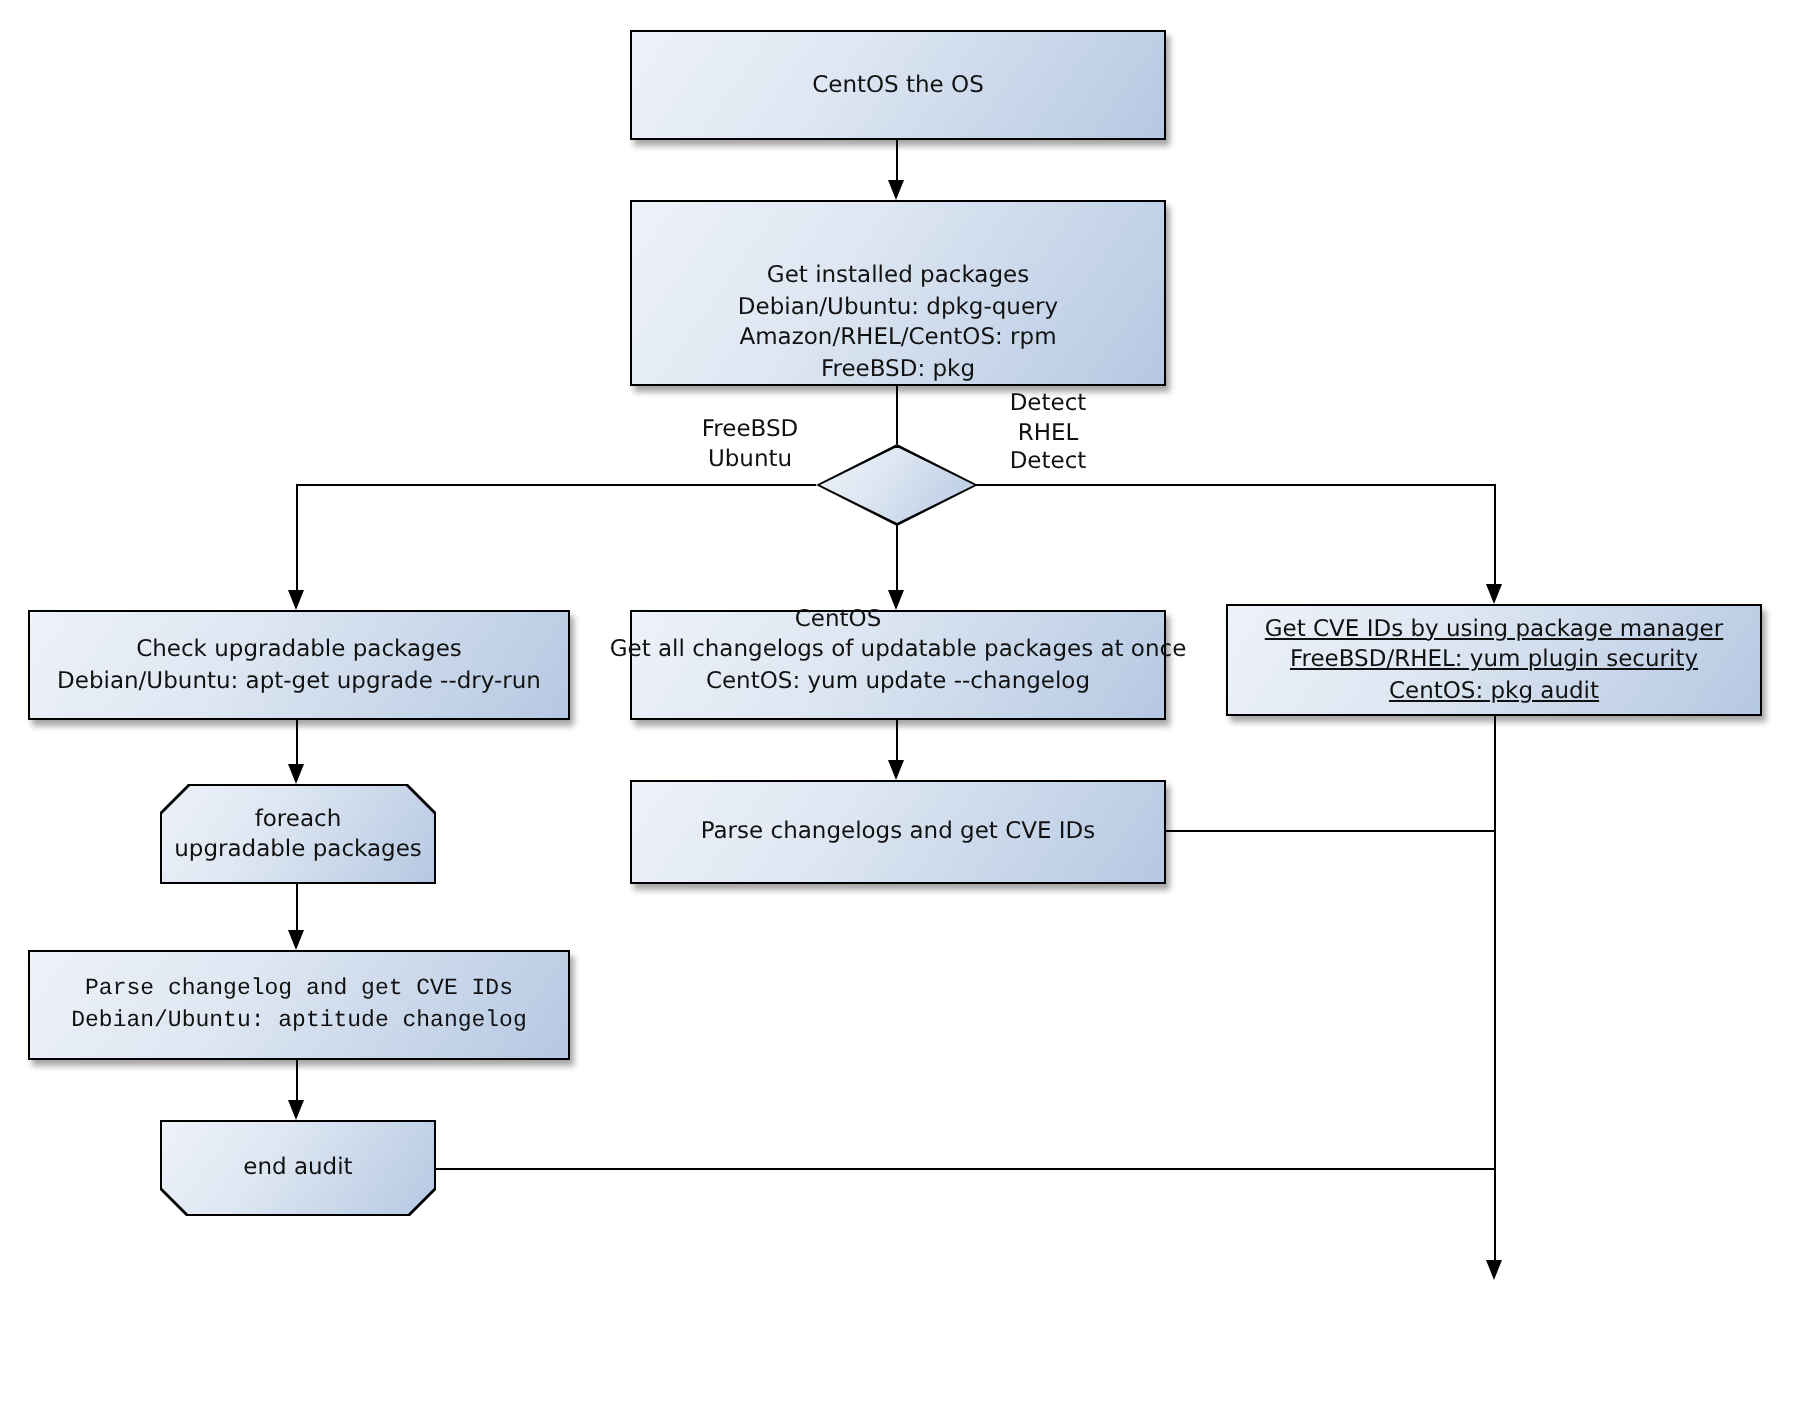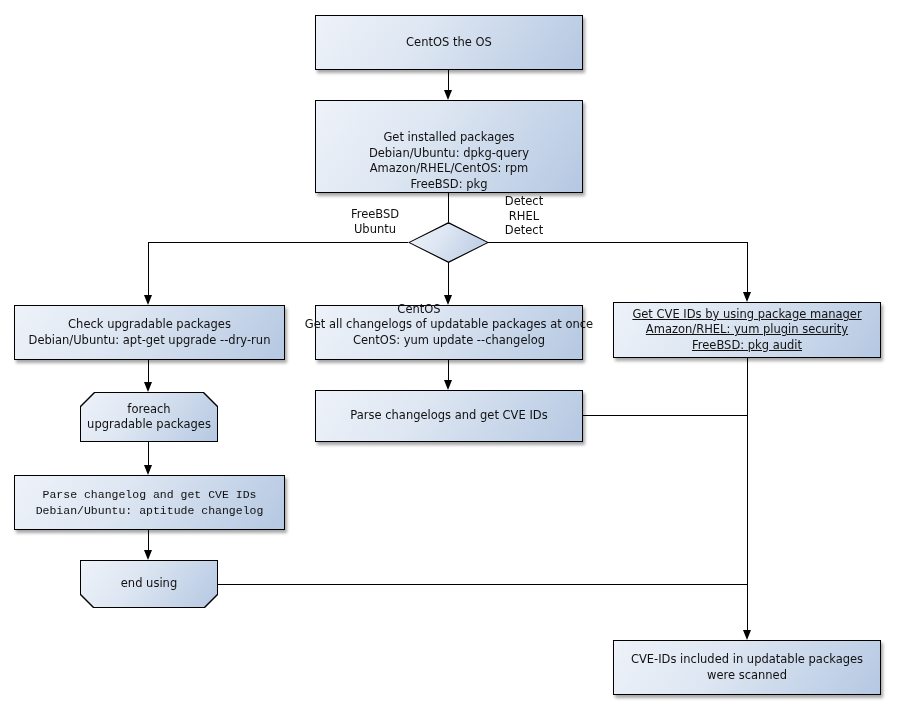--- a/index.html
+++ b/index.html
@@ -85,50 +85,46 @@
     <div class="nl">CentOS: yum update --changelog</div>
   </div>
 
   <div class="node" style="left:14px; top:305px; width:271px; height:55px;">
     <div class="nl">Check upgradable packages</div>
     <div class="nl">Debian/Ubuntu: apt-get upgrade --dry-run</div>
   </div>
 
   <div class="node" style="left:613px; top:302px; width:268px; height:56px;text-decoration:underline;">
     <div class="nl">Get CVE IDs by using package manager</div>
-    <div class="nl">Amazon/RHEL: yum plugin security</div>
-    <div class="nl">FreeBSD: pkg audit</div>
+    <div class="nl">FreeBSD/RHEL: yum plugin security</div>
+    <div class="nl">CentOS: pkg audit</div>
   </div>
 
   <div class="shape-outer loop-start-clip" style="left:80px; top:392px; width:138px; height:50px;">
     <div class="shape-inner loop-start-clip" style="left:1px; top:1px; width:136px; height:48px;">
       <div class="nl">foreach</div>
       <div class="nl">upgradable  packages</div>
     </div>
   </div>
 
   <div class="node" style="left:315px; top:390px; width:268px; height:52px;">
     <div class="nl">Parse changelogs and get CVE IDs</div>
   </div>
 
   <div class="node" style="left:14px; top:475px; width:271px; height:55px;font-family:Liberation Mono, monospace;">
     <div class="nl">Parse changelog and get  CVE IDs</div>
     <div class="nl">Debian/Ubuntu: aptitude changelog</div>
   </div>
 
   <div class="shape-outer loop-end-clip" style="left:80px; top:560px; width:138px; height:48px;">
     <div class="shape-inner loop-end-clip" style="left:1px; top:1px; width:136px; height:46px;">
-      <div class="nl">end using</div>
+      <div class="nl">end audit</div>
     </div>
   </div>
 
-  <div class="node" style="left:613px; top:640px; width:268px; height:55px;">
-    <div class="nl">CVE-IDs included in updatable packages</div>
-    <div class="nl">were scanned</div>
-  </div>
 
   <div class="vl" style="left:448px; top:70px; height:21px;"></div>
   <div class="arr" style="left:444px; top:90px;"></div>
 
   <div class="vl" style="left:448px; top:193px; height:29px;"></div>
 
   <div class="hl" style="left:149px; top:242px; width:259px;"></div>
   <div class="vl" style="left:148px; top:242px; height:53px;"></div>
   <div class="arr" style="left:144px; top:295px;"></div>
 

